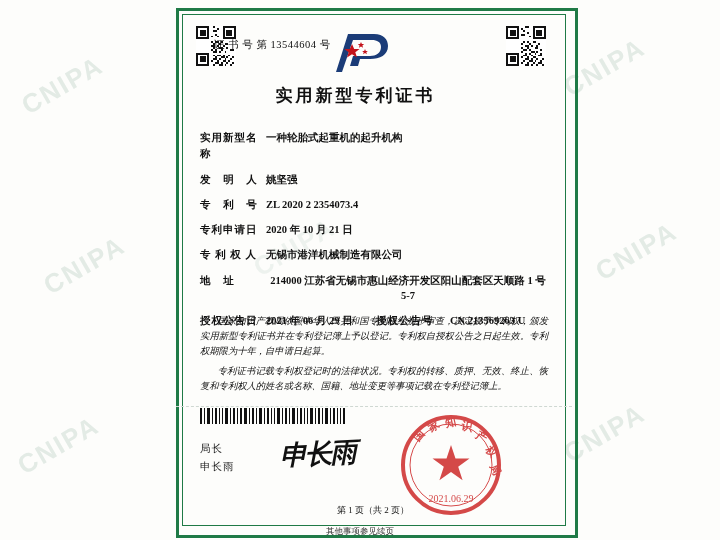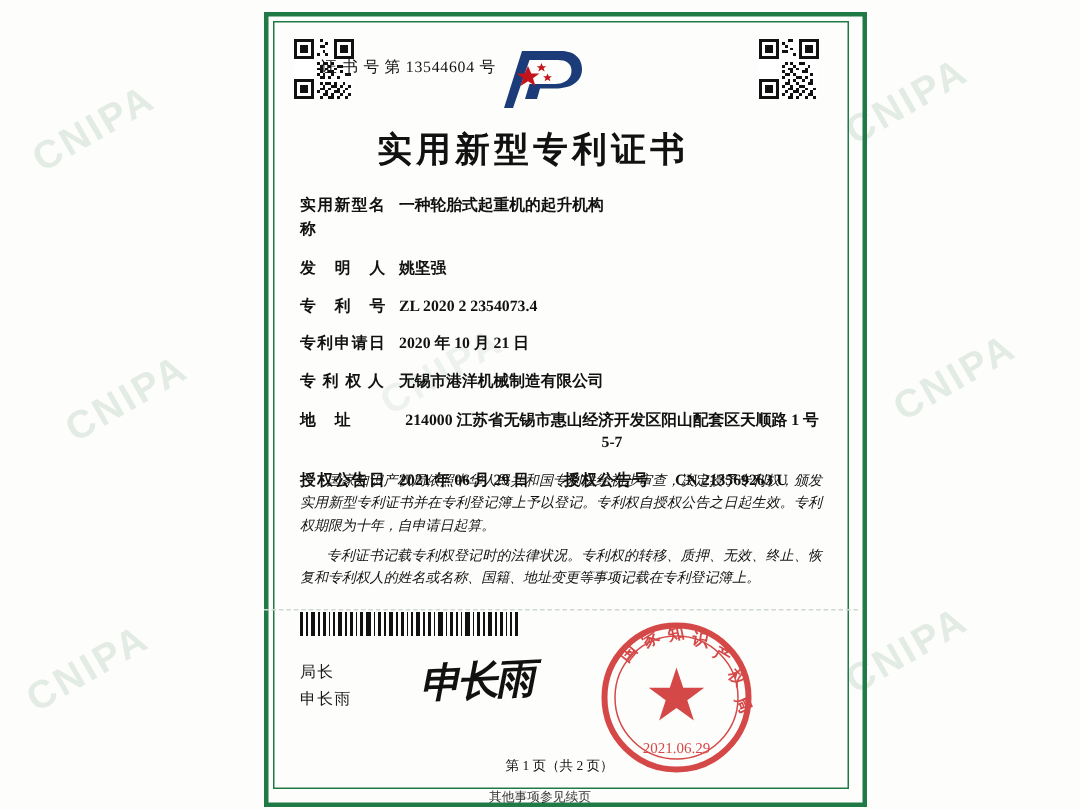--- a/index.html
+++ b/index.html
@@ -31,21 +31,21 @@
   }
   
   .qr{
     position:absolute;width:40px;height:40px;background:#fff;
   }
   .qr svg{display:block}
   
   .logo{position:absolute;left:330px;top:30px;width:62px;height:44px;}
   .title{
     position:absolute;left:182px;top:84px;width:347px;text-align:center;
-    font-size:23px;font-weight:bold;letter-spacing:3px;color:#111;
+    font-size:17px;font-weight:bold;letter-spacing:3px;color:#111;
     font-family:"Liberation Serif", serif;
   }
   .certno{
     position:absolute;left:214px;top:38px;font-size:10.5px;color:#111;
     letter-spacing:.5px;
   }
   .fields{
     position:absolute;left:200px;top:130px;width:350px;
     font-size:10.5px;line-height:1.55;color:#111;
   }

